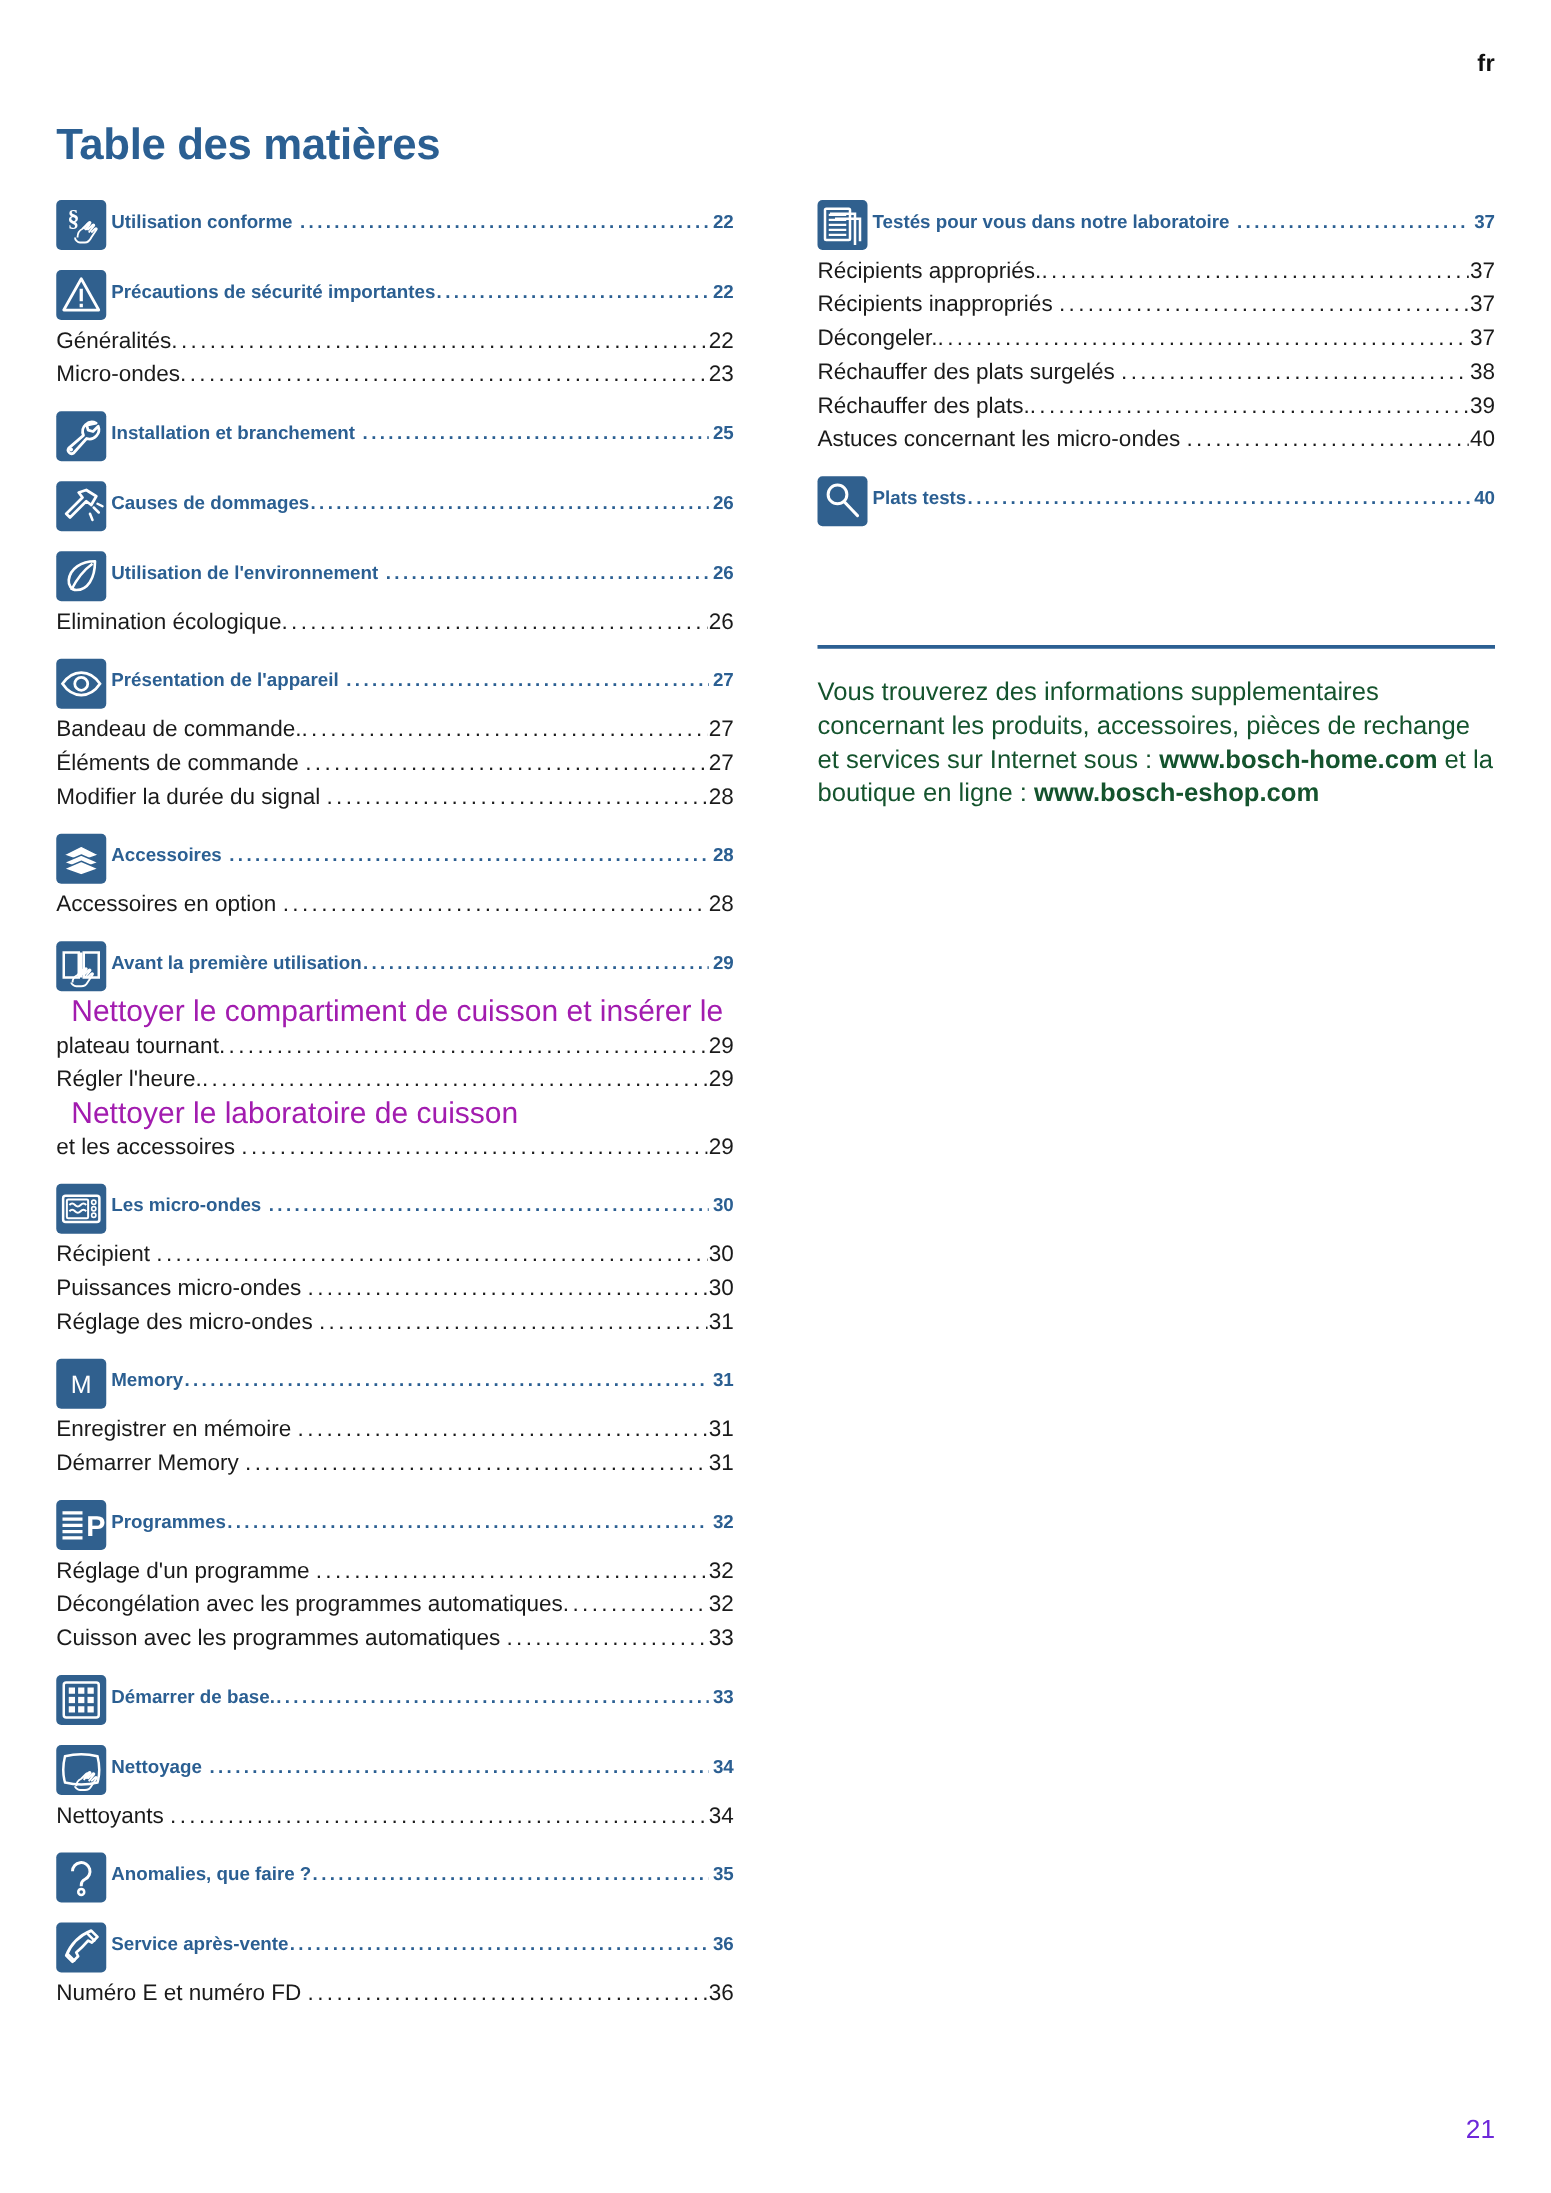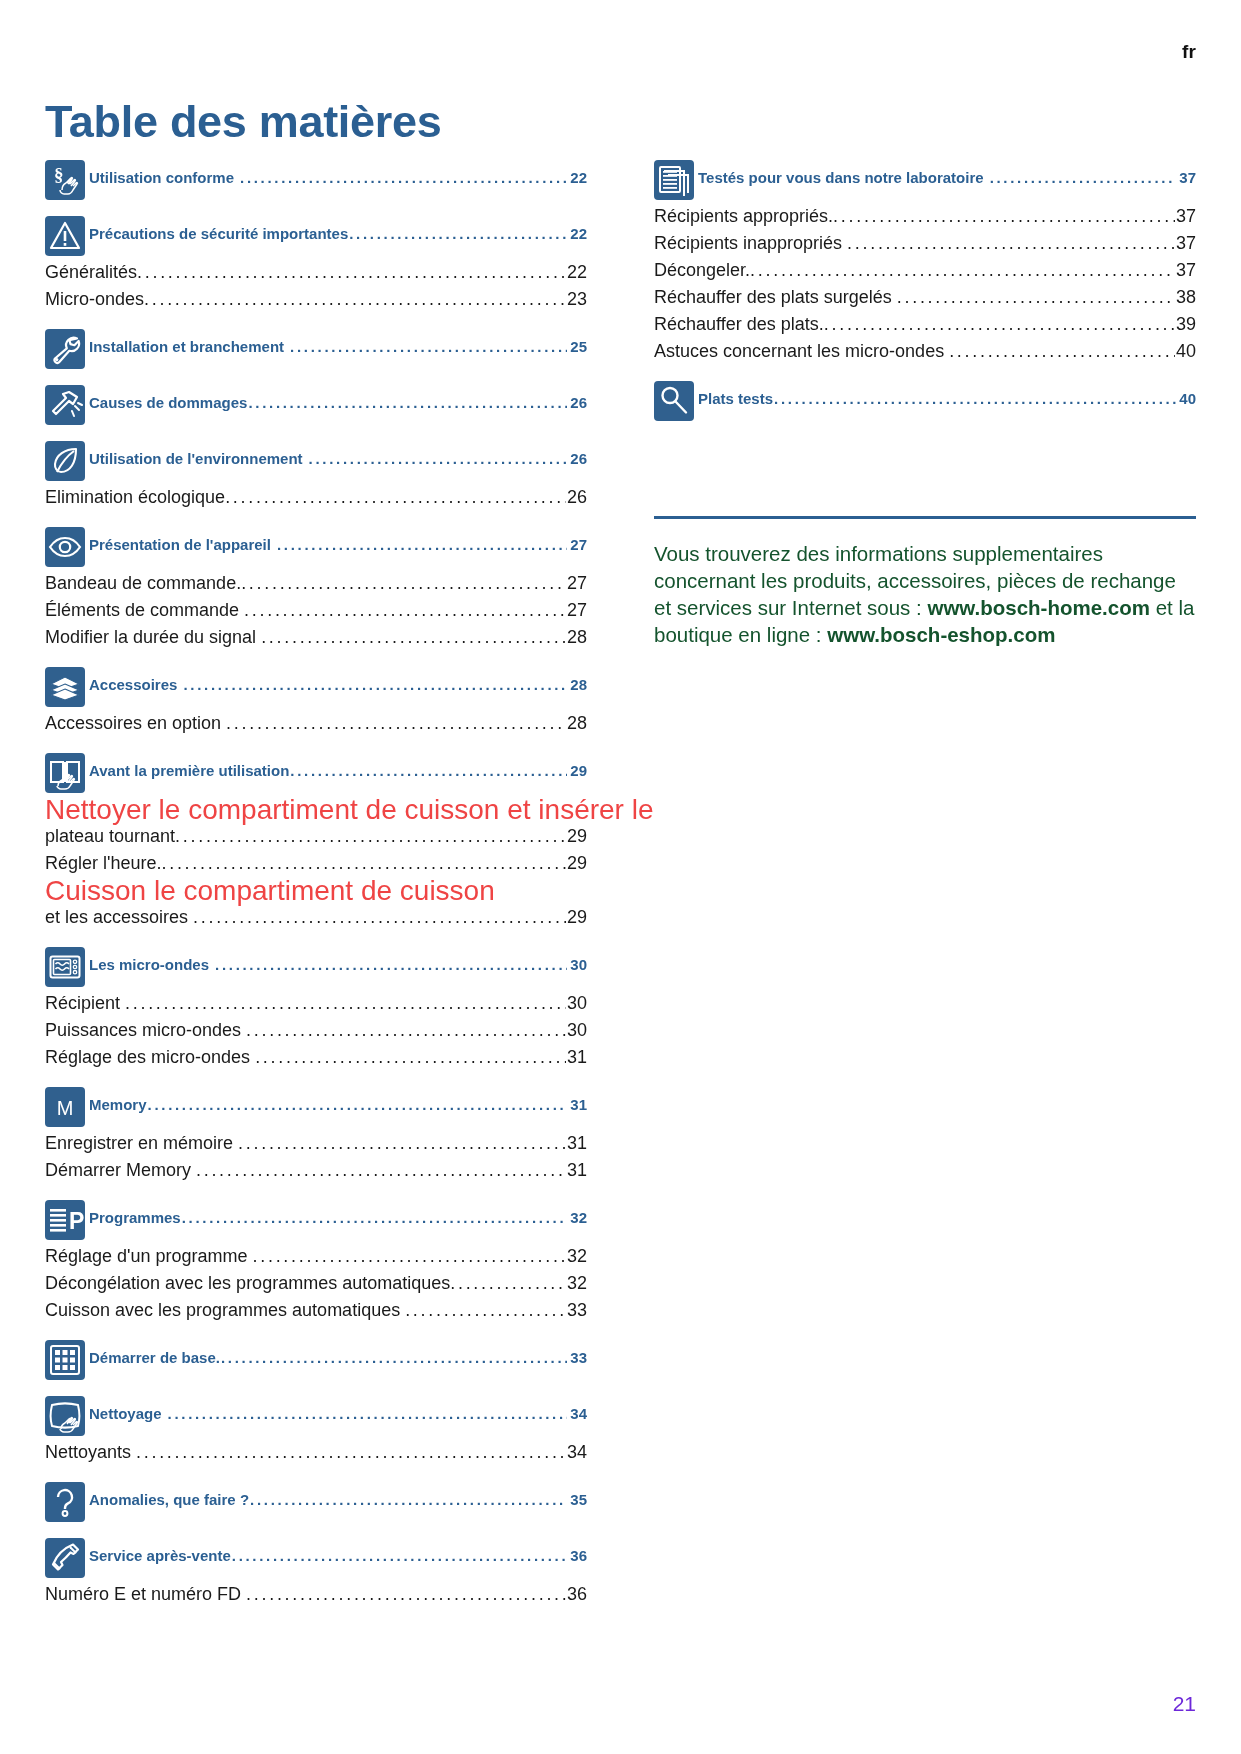--- a/index.html
+++ b/index.html
@@ -37,21 +37,21 @@
     right: 45px;
     font-size: 21px;
     color: #6d28d9;
   }
 
   
   .doc-title {
     position: absolute;
     top: 96px;
     left: 45px;
-    font-size: 45px;
+    font-size: 35px;
     font-weight: bold;
     color: #2b5f92;
     letter-spacing: -0.3px;
     margin: 0;
   }
 
   
   .columns {
     position: absolute;
     top: 160px;
@@ -130,24 +130,25 @@
     letter-spacing: 2.7px;
     line-height: 1;
     margin-left: 3px;
     margin-right: 1px;
   }
   .sub-leader::after {
     content: "........................................................................................";
   }
   .sub-page { white-space: nowrap; }
   .sub-wrap {
-    font-size: 28px;
-    color: #ef4444;
+    font-size: 24px;
+    color: #a21caf;
     line-height: 27px;
     white-space: nowrap;
+    margin-left: 12px;
   }
   .sub-tight .sub-leader { margin-left: 5px; }
 
   
   .note-block { margin-top: 95px; }
   .note-rule {
     height: 3px;
     background: #2b5f92;
     width: 100%;
     margin-bottom: 21px;
@@ -348,21 +349,21 @@
         <div class="toc-sub">
           <span class="sub-label">plateau tournant</span>
           <span class="sub-leader" style="margin-left: 0px;"></span>
           <span class="sub-page">29</span>
         </div>
         <div class="toc-sub">
           <span class="sub-label">Régler l'heure.</span>
           <span class="sub-leader" style="margin-left: 0px;"></span>
           <span class="sub-page">29</span>
         </div>
-        <div class="sub-wrap">Cuisson le compartiment de cuisson</div>
+        <div class="sub-wrap">Nettoyer le laboratoire de cuisson</div>
         <div class="toc-sub sub-tight">
           <span class="sub-label">et les accessoires</span>
           <span class="sub-leader"></span>
           <span class="sub-page">29</span>
         </div>
         <div class="toc-chapter">
           <div class="icon-box">
             <svg viewBox="0 0 40 40">
               <rect x="5.5" y="9.5" width="29" height="21" rx="2" fill="none" stroke="#fff" stroke-width="2"></rect>
               <rect x="8.5" y="12.5" width="17" height="15" rx="1" fill="none" stroke="#fff" stroke-width="1.6"></rect>

